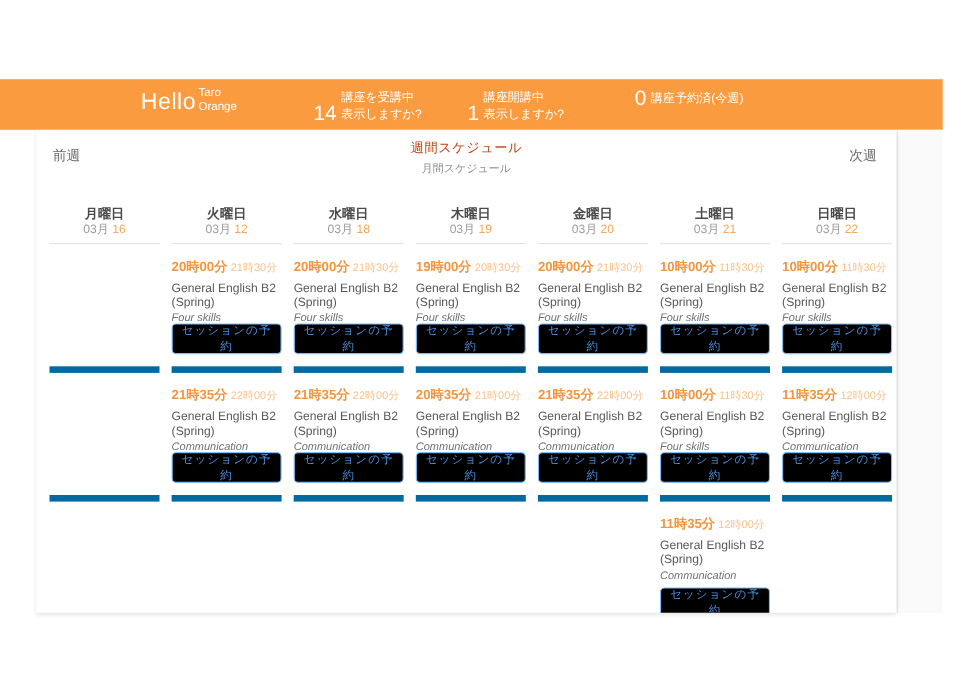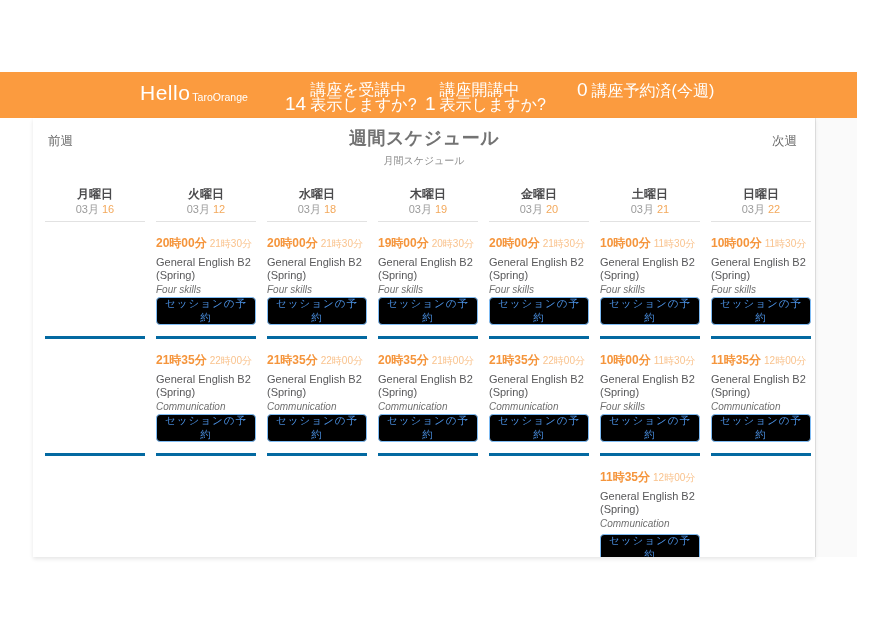--- a/index.html
+++ b/index.html
@@ -6,57 +6,57 @@
   body{
     width:885px;height:626px;position:relative;background:#ffffff;overflow:hidden;
     font-family:"Liberation Sans","DejaVu Sans",sans-serif;
     -webkit-font-smoothing:antialiased;
   }
   
   .topbar{
     position:absolute;left:0;top:72px;width:857px;height:46px;
     background:#fb9b3f;color:#fff;
   }
-  .greeting-wrap{position:absolute;left:128px;top:6px;display:flex;align-items:flex-end;margin-left:12px;}
+  .greeting-wrap{position:absolute;left:128px;top:6px;display:flex;align-items:flex-end;}
   .greeting{font-size:21px;font-weight:400;letter-spacing:.5px;line-height:30px;}
-  .username{display:flex;flex-direction:row;margin-left:2px;line-height:13px;font-size:10.5px;padding-bottom:4px;}
+  .username{display:flex;flex-direction:column;margin-left:2px;line-height:13px;font-size:10.5px;padding-bottom:4px;}
   .stat{position:absolute;top:9px;display:flex;align-items:flex-end;}
   .stat .num{font-size:19px;font-weight:400;line-height:17px;}
-  .stat .txt{display:flex;flex-direction:column;margin-left:4px;font-size:16px;line-height:15px;margin-top:1px;}
+  .stat .txt{display:flex;flex-direction:column;margin-left:4px;font-size:11px;line-height:15px;margin-top:1px;}
   .stat .txt .action{cursor:pointer;}
   .stat1{left:285px;} .stat2{left:425px;} .stat3{left:577px;}
   
   .gutter{
     position:absolute;left:815px;top:118px;width:42px;height:439px;
     background:#fafafa;border-left:1px solid #e4e4e4;box-sizing:border-box;
   }
   
   .panel{
     position:absolute;left:33px;top:118px;width:782px;height:439px;
     background:#fff;overflow:hidden;
     box-shadow:0 2px 4px rgba(0,0,0,.10);
   }
   .panel-head{position:relative;height:68px;}
   .nav-link{position:absolute;top:15px;font-size:12.5px;color:#6b6b6b;cursor:pointer;}
   .nav-prev{left:15px;} .nav-next{right:18px;}
   .title-block{position:absolute;left:0;right:0;top:8px;text-align:center;}
-  .page-title{font-size:18px;color:#737373;font-weight:700;letter-spacing:.5px;}
+  .page-title{font-size:12px;color:#c2410c;font-weight:400;letter-spacing:.5px;}
   .page-subtitle{font-size:10px;color:#8d8d8d;margin-top:1px;cursor:pointer;display:inline-block;}
   .title-block .sub-row{display:block;}
   
   .days-row{display:flex;padding-left:12px;gap:11px;}
   .day-col{width:100px;flex:0 0 100px;}
   .day-header{
     height:36px;text-align:center;border-bottom:1px solid #e2e2e2;box-sizing:border-box;
   }
   .weekday{font-size:12px;color:#4a4a4c;font-weight:600;line-height:16px;}
   .date-line{font-size:11px;color:#9b9b9b;line-height:15px;}
   .day-number{color:#f3a95c;margin-left:3px;}
   .slot{position:relative;height:117px;box-sizing:border-box;padding-top:13px;}
-  .slot.ruled{border-bottom:3px solid #0369a1;}
+  .slot.ruled{border-bottom:6px solid #0369a1;}
   .session-time{line-height:14px;margin-bottom:5px;white-space:nowrap;}
   .time-start{font-size:12px;font-weight:700;color:#f5953c;}
   .time-end{font-size:10px;color:#f9c28c;margin-left:3px;}
   .session-course{font-size:11px;color:#58585a;line-height:13px;}
   .session-type{font-size:10px;color:#707070;font-style:italic;line-height:13px;margin-top:1px;}
   .book-btn{
     position:absolute;left:0;right:0;bottom:11px;height:28px;
     background:#000000;border:1px solid #7fbcf5;border-radius:4px;
     color:#4a90e2;font-size:10.5px;letter-spacing:1px;cursor:pointer;
     font-family:"Liberation Sans","DejaVu Sans",sans-serif;

